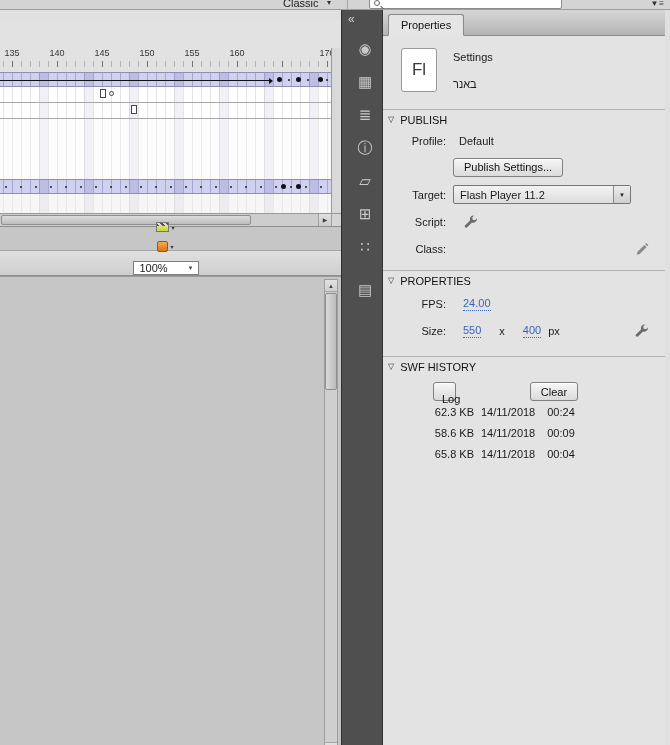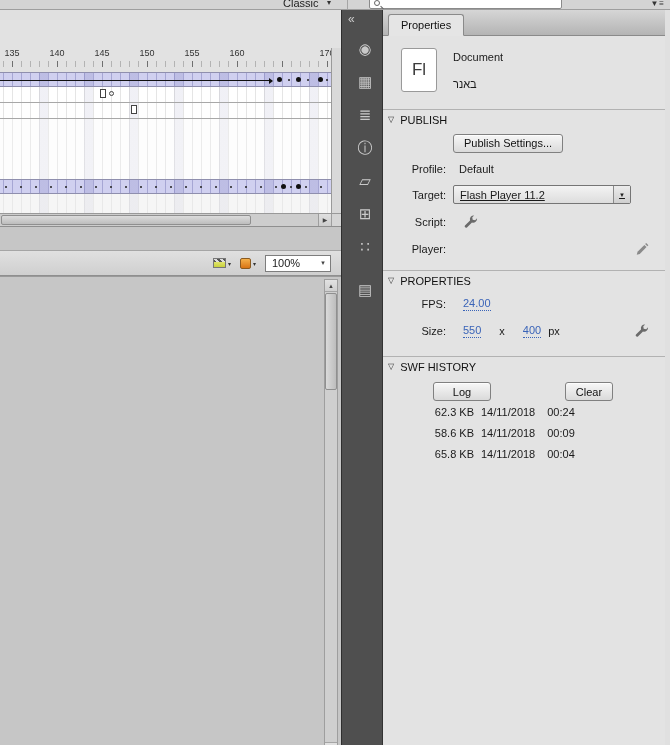--- a/index.html
+++ b/index.html
@@ -57,21 +57,21 @@
   #hscroll{position:absolute;top:193px;left:0;width:341px;height:13px;background:#cdcdcd;border-top:1px solid #999;}
   #hthumb{position:absolute;left:1px;top:1px;width:250px;height:10px;background:linear-gradient(#dcdcdc,#bdbdbd);
           border:1px solid #8f8f8f;border-radius:2px;}
   #hs-right{position:absolute;right:10px;top:0;width:13px;height:12px;border-left:1px solid #9e9e9e;
             font-size:6px;color:#444;text-align:center;line-height:12px;background:linear-gradient(#e0e0e0,#cccccc);}
   #hs-corner{position:absolute;right:0;top:0;width:10px;height:12px;background:#d5d5d5;border-left:1px solid #9e9e9e;}
 
   
   #editbar{position:absolute;top:230px;left:0;width:341px;height:26px;background:linear-gradient(#e0e0e0,#cfcfcf);
            border-top:1px solid #a5a5a5;border-bottom:1px solid #8f8f8f;
-           display:flex;align-items:center;justify-content:flex-end;padding-right:10px;gap:9px;}
+           display:flex;align-items:center;justify-content:flex-end;padding-right:10px;gap:9px;flex-direction:column;}
   .eb-icon{display:flex;align-items:center;gap:2px;}
   .scene-glyph{width:13px;height:10px;background:linear-gradient(#eef08a,#c9d23e);border:1px solid #777;position:relative;display:inline-block;}
   .scene-glyph::before{content:"";position:absolute;left:0;top:0;width:100%;height:3px;
     background:repeating-linear-gradient(45deg,#555 0 2px,#ddd 2px 4px);}
   .symbol-glyph{width:11px;height:11px;background:linear-gradient(#f4b04a,#d87414);border:1px solid #8a5a20;border-radius:2px;display:inline-block;}
   .eb-caret{font-size:6px;color:#333;}
   #zoombox{width:66px;height:17px;background:#fff;border:1px solid #7d7d7d;display:flex;align-items:center;}
   #zoomval{flex:1;padding-left:6px;}
   #zoomcaret{width:14px;font-size:7px;color:#444;text-align:center;}
 
@@ -113,34 +113,34 @@
   .sect-label{font-weight:normal;color:#111;}
   .prow{display:flex;align-items:center;height:27px;}
   .prow.h24{height:24px;}
   .prow.h28{height:28px;}
   .plabel{width:63px;text-align:right;margin-right:7px;flex:none;}
   .pvalue{padding-left:6px;}
   .btn{height:19px;background:linear-gradient(#f7f7f7,#dadada);border:1px solid #808080;border-radius:3px;
        font-family:"Liberation Sans",sans-serif;font-size:11px;color:#111;padding:0 10px;line-height:16px;
        box-shadow:inset 0 1px 0 rgba(255,255,255,.8);}
   .dropdown{width:178px;height:19px;border:1px solid #757575;border-radius:2px;
-            background:linear-gradient(#f3f3f3,#dddddd);display:flex;align-items:center;text-decoration:underline;}
+            background:linear-gradient(#f3f3f3,#dddddd);display:flex;align-items:center;}
   .dd-text{flex:1;padding-left:6px;white-space:nowrap;}
   .dd-btn{width:17px;height:100%;border-left:1px solid #8a8a8a;display:flex;align-items:center;justify-content:center;
           font-size:6px;color:#222;background:linear-gradient(#ececec,#cfcfcf);}
   .icon-after{margin-left:10px;display:flex;align-items:center;}
   .push-right{margin-left:auto;margin-right:16px;}
   .blue{color:#3a64b8;border-bottom:1px dotted #3a64b8;line-height:13px;text-align:right;}
   .ml10{margin-left:10px;}
   .ml18{margin-left:18px;}
   .ml7{margin-left:7px;}
   .swatch{width:30px;height:15px;background:#fff;border:1px solid #6f6f6f;margin-left:8px;}
   .spacer{flex:1;}
   .swfbtns{display:flex;margin-top:6px;align-items:center;}
-  #logbtn{margin-left:50px;width:58px;padding:0;text-align:center;}
+  #logbtn{margin-left:50px;width:23px;padding:8px;text-align:center;}
   #clearbtn{margin-left:74px;width:48px;padding:0;text-align:center;}
   #histlist{margin-top:0;}
   .hist-row{display:flex;height:21px;align-items:center;}
   .hist-size{width:91px;text-align:right;flex:none;}
   .hist-date{margin-left:7px;}
   .hist-time{margin-left:12px;}
 </style>
 </head>
 <body>
 
@@ -265,59 +265,59 @@
 
     <div id="props">
       <div id="tabrow">
         <div id="tab-properties">Properties</div>
       </div>
       <div id="pbody">
 
         <div id="docblock">
           <div id="docicon">Fl</div>
           <div id="docmeta">
-            <div id="doctype">Document</div>
+            <div id="doctype">Settings</div>
             <div id="docname">באנר</div>
           </div>
         </div>
 
         <div class="sect-header">
           <span class="sect-tri">▽</span>
           <span class="sect-label">PUBLISH</span>
         </div>
 
+        <div class="prow h24">
+          <span class="plabel">Profile:</span>
+          <span class="pvalue">Default</span>
+        </div>
+
         <div class="prow h28">
           <span class="plabel"></span>
           <button class="btn">Publish Settings...</button>
-        </div>
-
-        <div class="prow h24">
-          <span class="plabel">Profile:</span>
-          <span class="pvalue">Default</span>
         </div>
 
         <div class="prow">
           <span class="plabel">Target:</span>
           <div class="dropdown">
             <span class="dd-text">Flash Player 11.2</span>
             <span class="dd-btn">▼</span>
           </div>
         </div>
 
         <div class="prow">
           <span class="plabel">Script:</span>
           <span class="icon-after">
             <svg width="15" height="15" viewBox="0 0 16 16">
                 <path d="M15 4.6A4.2 4.2 0 0 1 9.6 9L4.2 14.4a1.5 1.5 0 0 1-2.1-2.1L7.5 6.9A4.2 4.2 0 0 1 11.9 1.5l-2 2 .4 2.7 2.7.4 2-2z" fill="#6b6b6b"></path>
               </svg>
           </span>
         </div>
 
         <div class="prow">
-          <span class="plabel">Player:</span>
+          <span class="plabel">Class:</span>
           <span class="spacer"></span>
           <span class="icon-after push-right">
             <svg width="14" height="14" viewBox="0 0 16 16">
                 <path d="M2 14.5l.9-3.4 7.8-7.8 2.5 2.5-7.8 7.8z" fill="#8a8a8a"></path>
                 <path d="M11.6 2.4l1.2-1.2 2.5 2.5-1.2 1.2z" fill="#8a8a8a"></path>
               </svg>
           </span>
         </div>
 
         <div class="sect-header mt">

